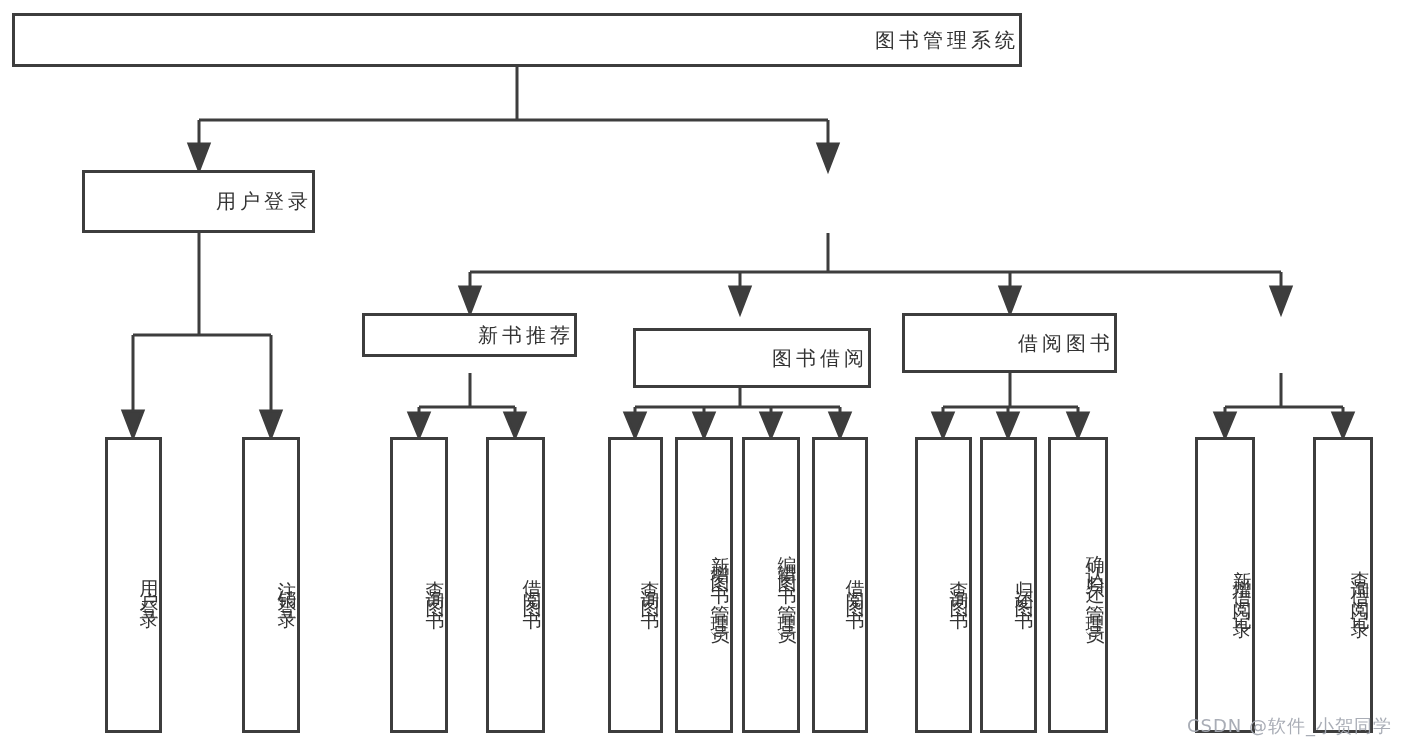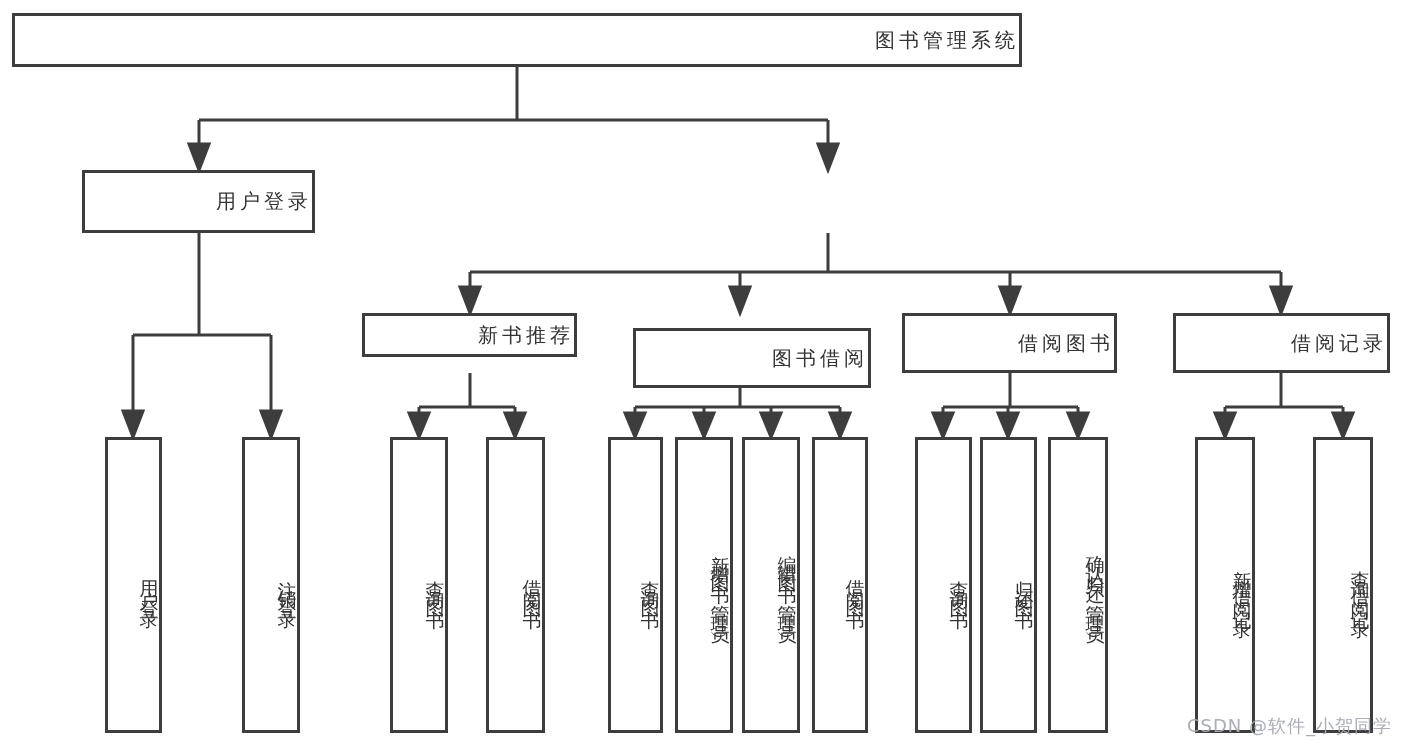--- a/index.html
+++ b/index.html
@@ -106,23 +106,20 @@
 
   <div class="node h" style="left:362px;top:313px;width:215px;height:44px">
     <span class="lbl">新书推荐</span>
   </div>
   <div class="node h" style="left:633px;top:328px;width:238px;height:60px">
     <span class="lbl">图书借阅</span>
   </div>
   <div class="node h" style="left:902px;top:313px;width:215px;height:60px">
     <span class="lbl">借阅图书</span>
   </div>
-  <div class="node h" style="left:1173px;top:313px;width:217px;height:60px">
-    <span class="lbl">借阅记录</span>
-  </div>
 
   <div class="node v" style="left:105px;top:437px;width:57px;height:296px">
     <span class="lbl">用户登录</span>
   </div>
   <div class="node v" style="left:242px;top:437px;width:58px;height:296px">
     <span class="lbl">注销登录</span>
   </div>
 
   <div class="node v" style="left:390px;top:437px;width:58px;height:296px">
     <span class="lbl">查询图书</span>

